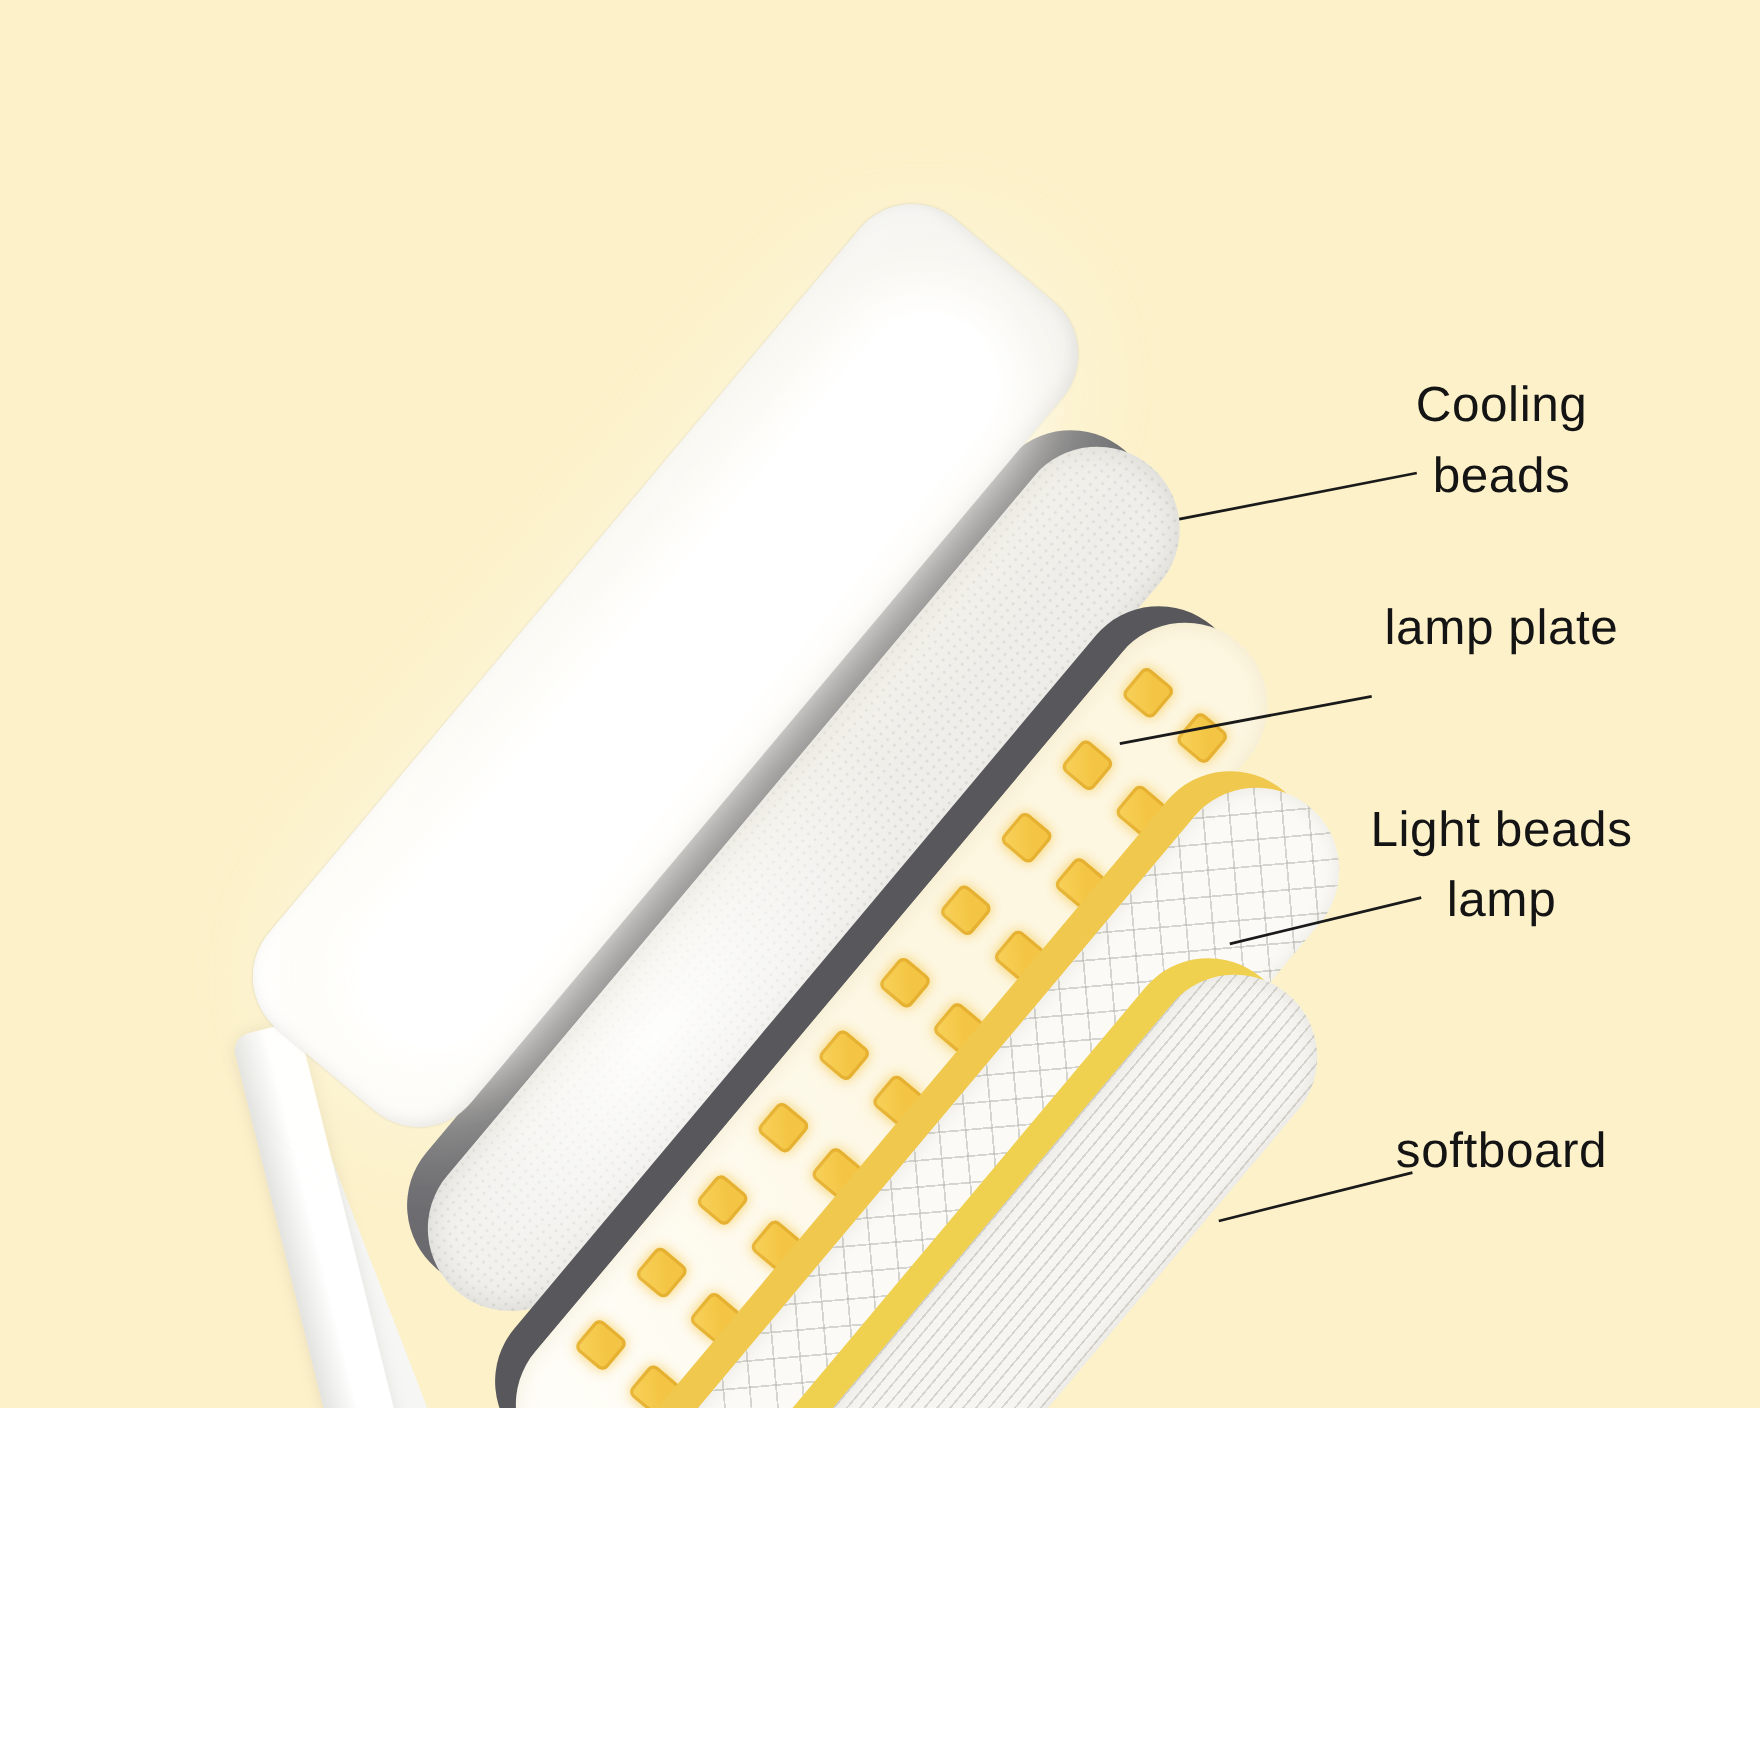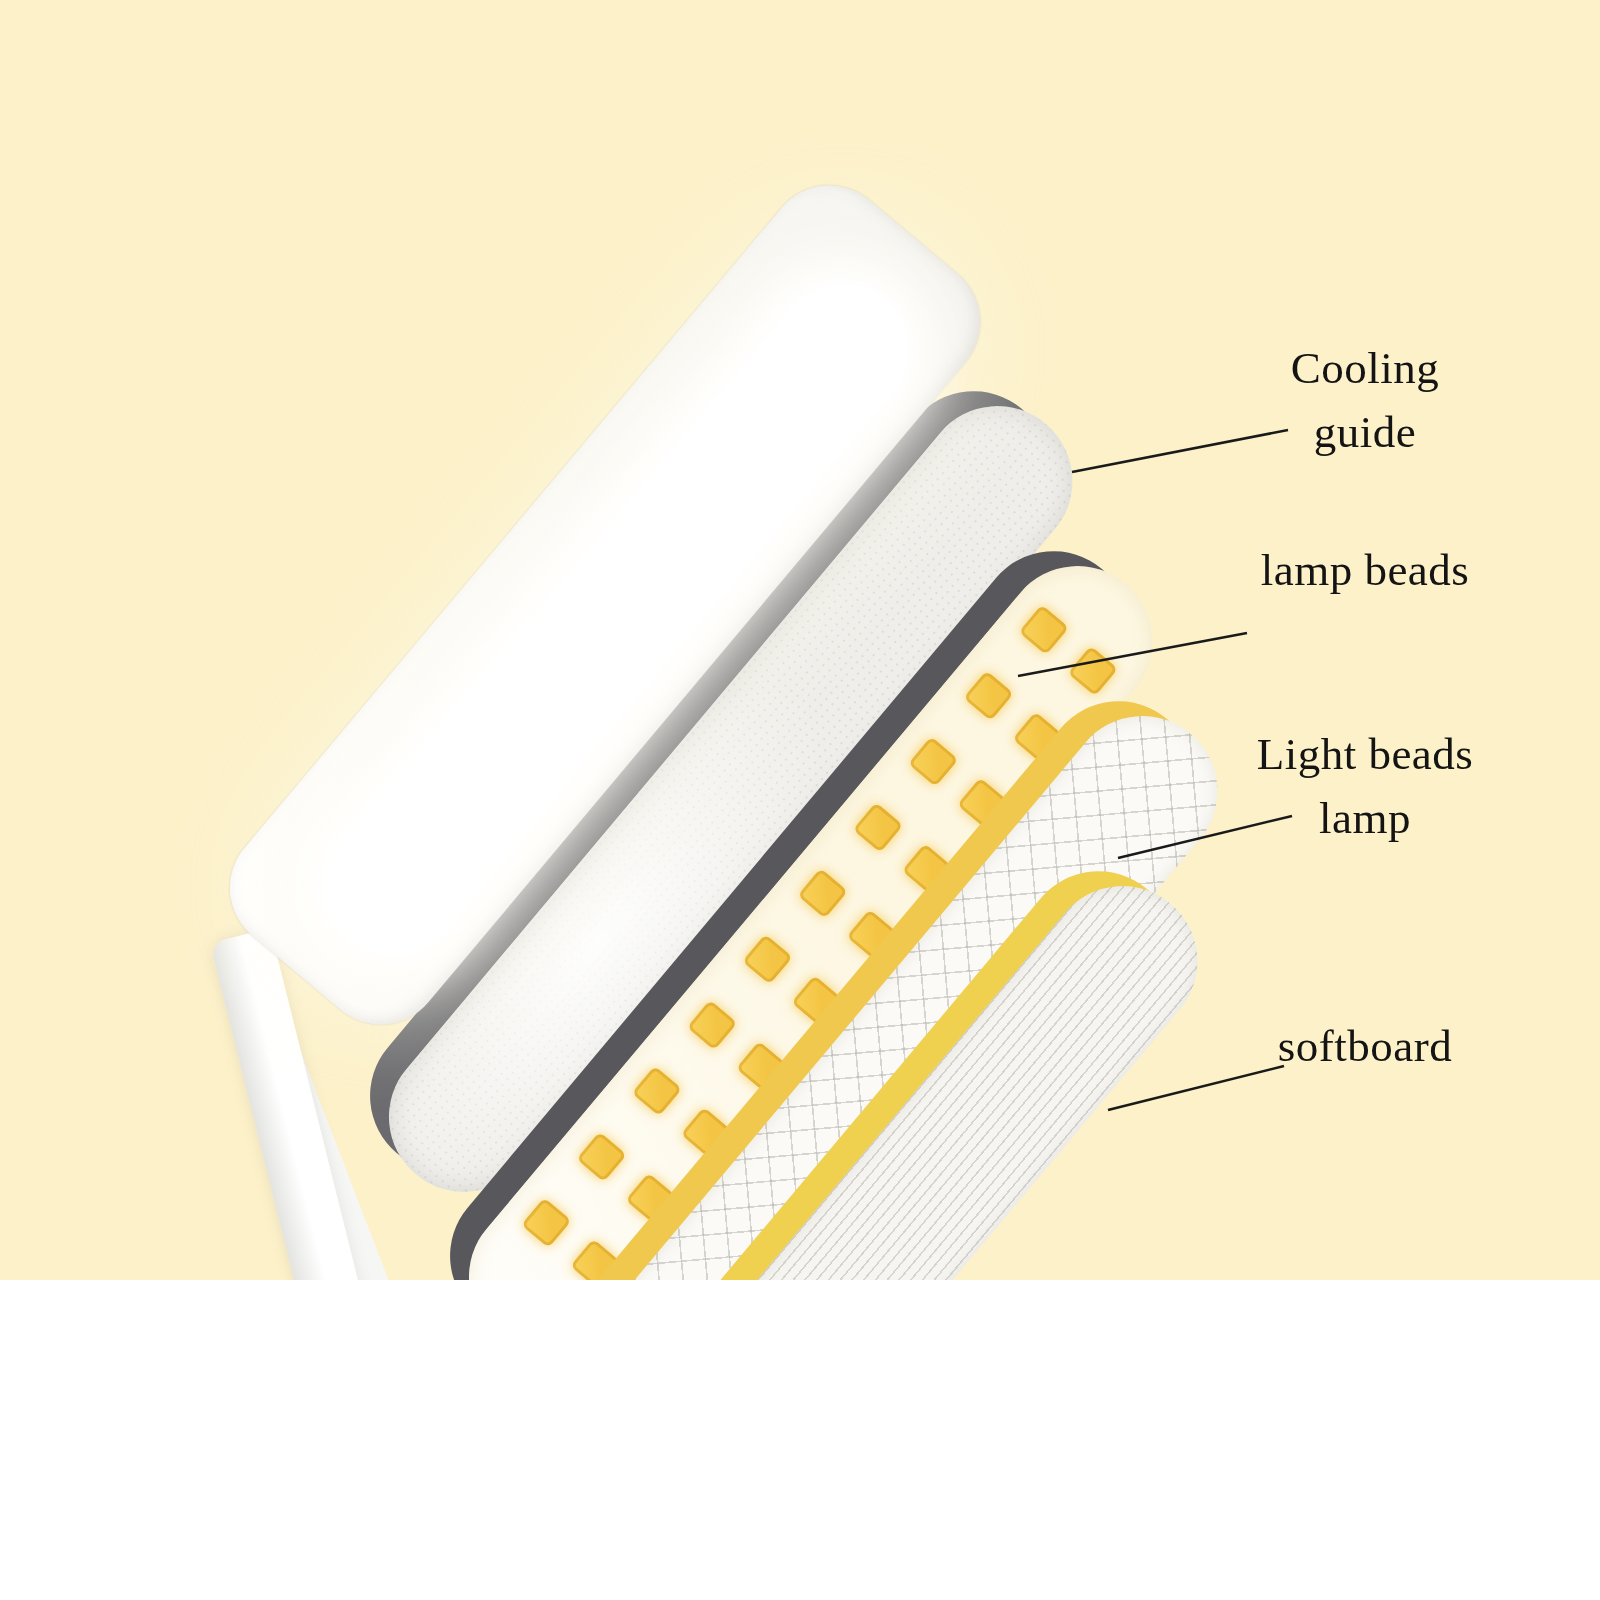--- a/index.html
+++ b/index.html
@@ -5,21 +5,20 @@
   html, body { margin: 0; padding: 0; }
   body {
     width: 1600px; height: 1600px;
     font-family: "Liberation Sans", sans-serif;
     overflow: hidden;
   }
   .scene {
     position: relative;
     width: 1600px; height: 1280px;
     overflow: hidden;
-    font-family: Liberation Serif, serif;
   }
 
   
   .arm {
     position: absolute;
     border-radius: 16px;
     z-index: 1;
   }
   .arm-back {
     left: 338px; top: 1005px; width: 58px; height: 600px;
@@ -183,25 +182,25 @@
 
   <svg class="callouts" viewBox="0 0 1600 1600">
     <line x1="1288" y1="430" x2="1072" y2="472" stroke="#1a1a1a" stroke-width="2.5"></line>
     <line x1="1247" y1="633" x2="1018" y2="676" stroke="#1a1a1a" stroke-width="2.5"></line>
     <line x1="1292" y1="816" x2="1118" y2="858" stroke="#1a1a1a" stroke-width="2.5"></line>
     <line x1="1284" y1="1066" x2="1108" y2="1110" stroke="#1a1a1a" stroke-width="2.5"></line>
   </svg>
 
   <div class="label label-cooling">
     <span>Cooling</span>
-    <span>guide</span>
+    <span>beads</span>
   </div>
 
   <div class="label label-beads">
-    <span>lamp beads</span>
+    <span>lamp plate</span>
   </div>
 
   <div class="label label-light">
     <span>Light beads</span>
     <span>lamp</span>
   </div>
 
   <div class="label label-soft">
     <span>softboard</span>
   </div>

